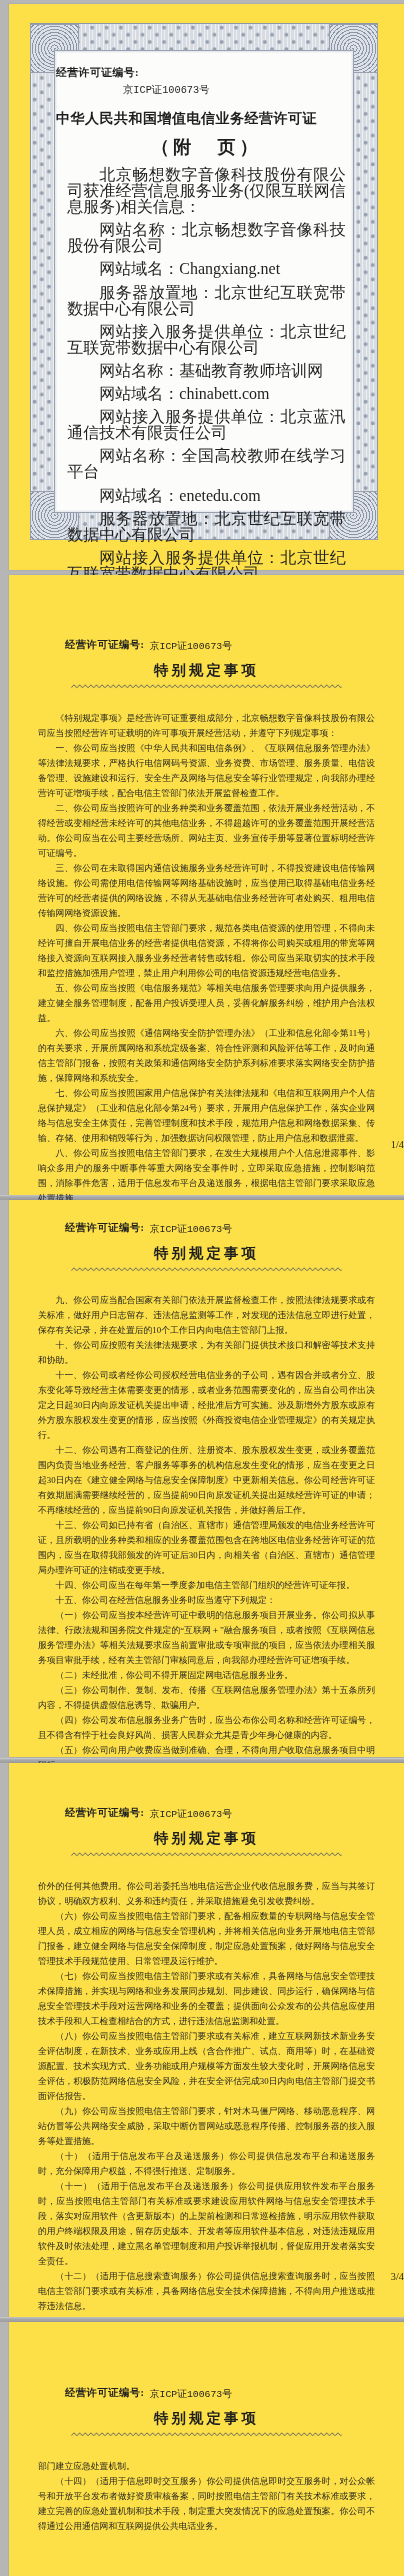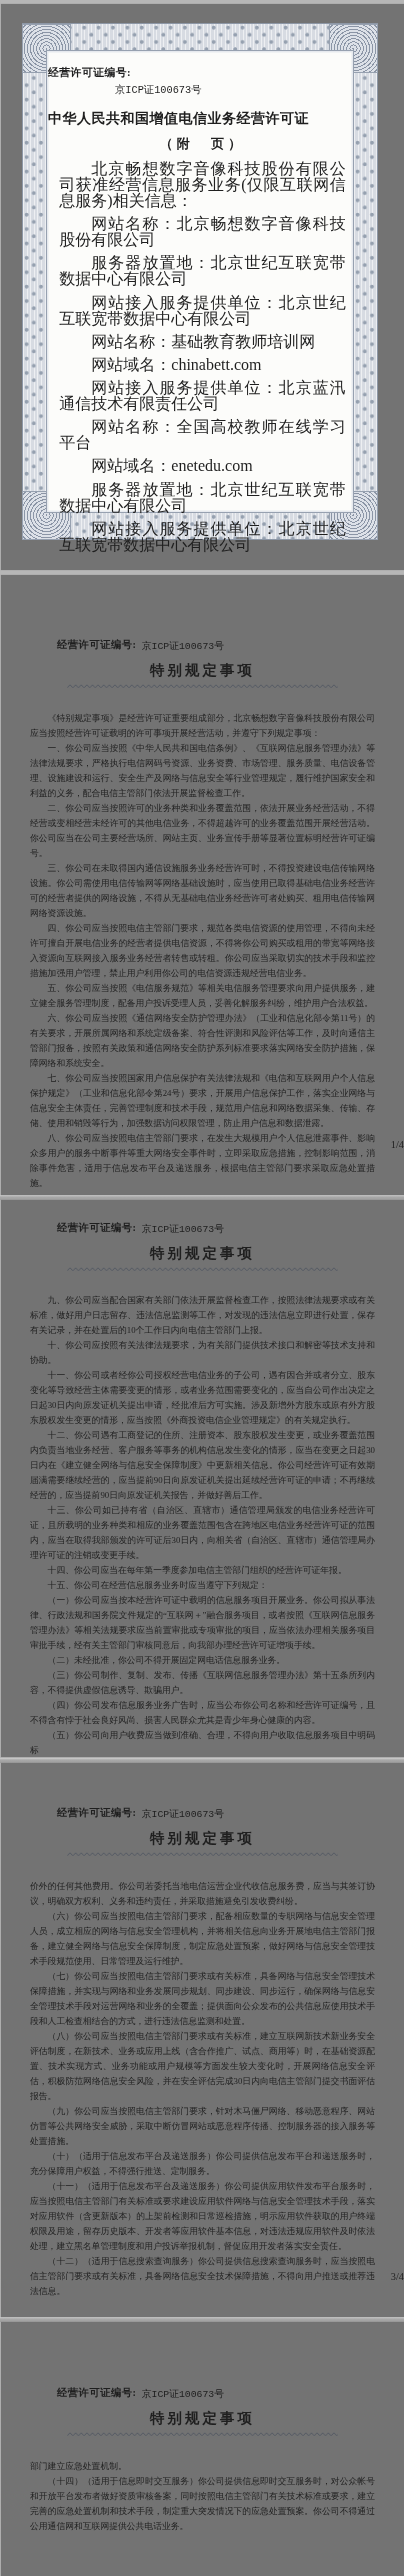--- a/index.html
+++ b/index.html
@@ -1,18 +1,18 @@
 <!DOCTYPE html>
 <html style="font-size:8.2px"><head>
 <meta charset="utf-8">
 <style>
   html,body{margin:0;padding:0;}
   body{background:#b6b6b6;font-family:"Liberation Serif","DejaVu Serif",serif;color:#1f1f1f;}
   .canvas{position:relative;width:405px;height:2873px;background:#b6b6b6;overflow:hidden;}
-  .page{position:absolute;left:1px;right:1px;background:#737373;box-shadow:0 0 1px rgba(0,0,0,.25);}
+  .page{position:absolute;left:9px;right:1px;background:#fde047;box-shadow:0 0 1px rgba(0,0,0,.25);}
   #p1{top:4.1px;height:566px;}
   #p2{top:575px;height:620px;}
   #p3{top:1200px;height:557px;}
   #p4{top:1763px;height:554px;}
   #p5{top:2322px;height:551px;}
   .sep{position:absolute;left:0;right:0;height:5.2px;background:linear-gradient(#cfcfcf,#a8a8a8 40%,#9e9e9e);}
   #s1{top:1195px;} #s2{top:1758px;} #s3{top:2317px;}
 
   
   .cert-frame{position:absolute;left:20.6px;right:26px;top:19px;bottom:30px;
@@ -27,21 +27,21 @@
     background:#fcfcfa;border:1px solid #97a1b0;box-shadow:0 0 0 1.5px #e6e9ee inset;}
   .corner{position:absolute;width:47px;height:47px;
     background:repeating-radial-gradient(circle at 50% 50%, #8b95a6 0 1px, #dde1e8 1px 3.1px);
     border:0.5px solid #97a1b0;}
   .corner.tl{left:-0.5px;top:-0.5px;} .corner.tr{right:-0.5px;top:-0.5px;}
   .corner.bl{left:-0.5px;bottom:-0.5px;} .corner.br{right:-0.5px;bottom:-0.5px;}
   .cert-body{position:relative;margin:0 47px;padding-top:62px;}
   .cert-lic{font-size:10.8px;font-weight:bold;letter-spacing:0.5px;}
   .cert-no{font-size:10.3px;margin:3.1px 0 0 67px;font-family:"Liberation Mono","DejaVu Sans Mono",serif;}
   .cert-title{font-size:14px;font-weight:bold;text-align:left;margin:12.4px 0 0;letter-spacing:0.5px;}
-  .cert-sub{font-size:13px;font-weight:bold;text-align:center;margin:7.2px 0 0;letter-spacing:4.1px;}
+  .cert-sub{font-size:18px;font-weight:bold;text-align:center;margin:7.2px 0 0;letter-spacing:4.1px;}
   .cert-text{margin-top:8.2px;padding:0 11.3px;font-size:16px;line-height:16px;text-align:justify;}
   .cert-text p{margin:0 0 7.2px;text-indent:2em;}
 
   
   .prov{padding-left:29px;padding-right:29px;box-sizing:border-box;}
   #p2.prov{padding-top:63px;} #p3.prov{padding-top:20.6px;}
   #p4.prov{padding-top:43px;} #p5.prov{padding-top:64px;}
   .lic-row{margin-left:27px;font-size:10.3px;}
   .lic-label{font-weight:bold;letter-spacing:0.5px;}
   .lic-no{position:relative;top:1px;margin-left:5.2px;font-size:9.8px;font-family:"Liberation Mono","DejaVu Sans Mono",serif;}
@@ -67,20 +67,21 @@
       <div class="corner br"></div>
     </div>
     <div class="cert-body">
       <div class="cert-lic">经营许可证编号:</div>
       <div class="cert-no">京ICP证100673号</div>
       <h1 class="cert-title">中华人民共和国增值电信业务经营许可证</h1>
       <div class="cert-sub">（附　页）</div>
       <div class="cert-text">
         <p class="intro">北京畅想数字音像科技股份有限公司获准经营信息服务业务(仅限互联网信息服务)相关信息：</p>
         <p class="entry">网站名称：北京畅想数字音像科技股份有限公司</p>
+        <p class="entry">网站域名：Changxiang.net</p>
         <p class="entry">服务器放置地：北京世纪互联宽带数据中心有限公司</p>
         <p class="entry">网站接入服务提供单位：北京世纪互联宽带数据中心有限公司</p>
         <p class="entry">网站名称：基础教育教师培训网</p>
         <p class="entry">网站域名：chinabett.com</p>
         <p class="entry">网站接入服务提供单位：北京蓝汛通信技术有限责任公司</p>
         <p class="entry">网站名称：全国高校教师在线学习平台</p>
         <p class="entry">网站域名：enetedu.com</p>
         <p class="entry">服务器放置地：北京世纪互联宽带数据中心有限公司</p>
         <p class="entry">网站接入服务提供单位：北京世纪互联宽带数据中心有限公司</p>
       </div>
@@ -97,21 +98,21 @@
     <svg class="zigzag" width="273" height="4.6" viewBox="0 0 530 9">
         <defs>
           <pattern id="zz0" width="11" height="9" patternUnits="userSpaceOnUse">
             <path d="M0 7.5 L5.5 1.5 L11 7.5" fill="none" stroke="#4e5560" stroke-width="1.7"></path>
           </pattern>
         </defs>
         <rect width="530" height="9" fill="url(#zz0)"></rect>
       </svg>
     <div class="prov-body">
       <p>《特别规定事项》是经营许可证重要组成部分，北京畅想数字音像科技股份有限公司应当按照经营许可证载明的许可事项开展经营活动，并遵守下列规定事项：</p>
-      <p>一、你公司应当按照《中华人民共和国电信条例》、《互联网信息服务管理办法》等法律法规要求，严格执行电信网码号资源、业务资费、市场管理、服务质量、电信设备管理、设施建设和运行、安全生产及网络与信息安全等行业管理规定，履行维护国家安全和利益的义务，配合电信主管部门依法开展监督检查工作。</p>
+      <p>一、你公司应当按照《中华人民共和国电信条例》、《互联网信息服务管理办法》等法律法规要求，严格执行电信网码号资源、业务资费、市场管理、服务质量、电信设备管理、设施建设和运行、安全生产及网络与信息安全等行业管理规定，向我部办理经营许可证增项手续，配合电信主管部门依法开展监督检查工作。</p>
       <p>二、你公司应当按照许可的业务种类和业务覆盖范围，依法开展业务经营活动，不得经营或变相经营未经许可的其他电信业务，不得超越许可的业务覆盖范围开展经营活动。你公司应当在公司主要经营场所、网站主页、业务宣传手册等显著位置标明经营许可证编号。</p>
       <p>三、你公司在未取得国内通信设施服务业务经营许可时，不得投资建设电信传输网络设施。你公司需使用电信传输网等网络基础设施时，应当使用已取得基础电信业务经营许可的经营者提供的网络设施，不得从无基础电信业务经营许可者处购买、租用电信传输网网络资源设施。</p>
       <p>四、你公司应当按照电信主管部门要求，规范各类电信资源的使用管理，不得向未经许可擅自开展电信业务的经营者提供电信资源，不得将你公司购买或租用的带宽等网络接入资源向互联网接入服务业务经营者转售或转租。你公司应当采取切实的技术手段和监控措施加强用户管理，禁止用户利用你公司的电信资源违规经营电信业务。</p>
       <p>五、你公司应当按照《电信服务规范》等相关电信服务管理要求向用户提供服务，建立健全服务管理制度，配备用户投诉受理人员，妥善化解服务纠纷，维护用户合法权益。</p>
       <p>六、你公司应当按照《通信网络安全防护管理办法》（工业和信息化部令第11号）的有关要求，开展所属网络和系统定级备案、符合性评测和风险评估等工作，及时向通信主管部门报备，按照有关政策和通信网络安全防护系列标准要求落实网络安全防护措施，保障网络和系统安全。</p>
       <p>七、你公司应当按照国家用户信息保护有关法律法规和《电信和互联网用户个人信息保护规定》（工业和信息化部令第24号）要求，开展用户信息保护工作，落实企业网络与信息安全主体责任，完善管理制度和技术手段，规范用户信息和网络数据采集、传输、存储、使用和销毁等行为，加强数据访问权限管理，防止用户信息和数据泄露。</p>
       <p>八、你公司应当按照电信主管部门要求，在发生大规模用户个人信息泄露事件、影响众多用户的服务中断事件等重大网络安全事件时，立即采取应急措施，控制影响范围，消除事件危害，适用于信息发布平台及递送服务，根据电信主管部门要求采取应急处置措施。</p>
     </div>
     <div class="pagenum">1/4</div>
   </section>

